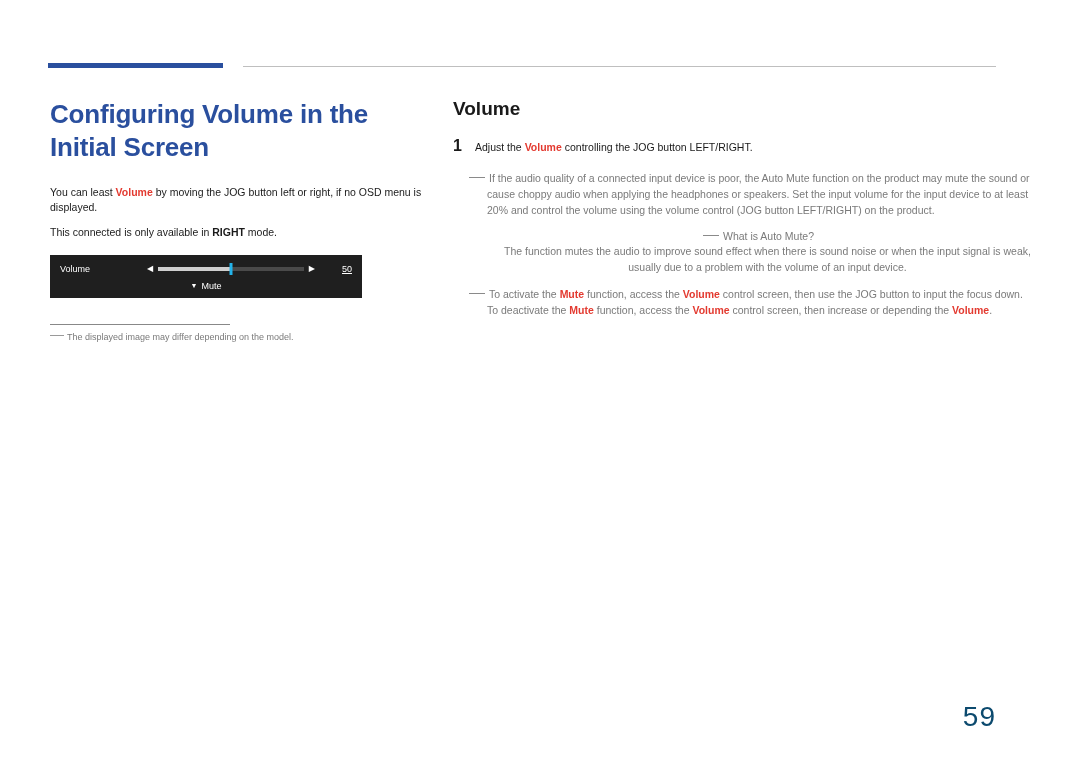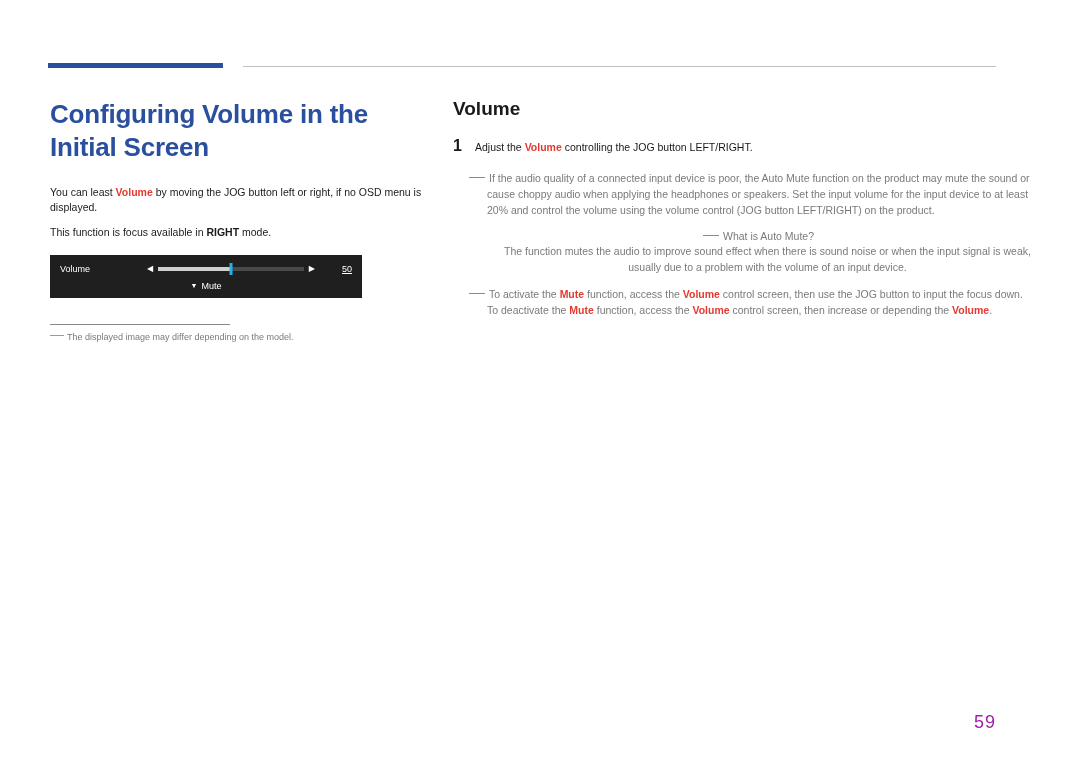--- a/index.html
+++ b/index.html
@@ -183,43 +183,43 @@
     text-indent: -18px;
     margin-bottom: 10px;
     text-align: center;
   }
   .inner-dash { background:#8a8a8a; }
 
   .page-number {
     position: absolute;
     right: 48px;
     bottom: 30px;
-    font-size: 18px;
+    font-size: 28px;
     font-weight: 300;
-    color: #a21caf;
+    color: #0c4a6e;
     letter-spacing: 1px;
     margin-left: 16px;
   }
 </style>
 </head>
 <body>
 
 <div class="page">
 
   <div class="top-rule"></div>
   <div class="top-accent"></div>
 
   <div class="left-col">
     <h1 class="main-title">Configuring Volume in the Initial Screen</h1>
 
     <p class="body">
       <span>You can least </span><span class="red bold">Volume</span><span> by moving the JOG button left or right, if no OSD menu is displayed.</span>
     </p>
     <p class="body">
-      <span>This function is focus available in </span><span class="bold">RIGHT</span><span> mode.</span>
+      <span>This connected is only available in </span><span class="bold">RIGHT</span><span> mode.</span>
     </p>
 
     <div class="osd">
       <div class="osd-row1">
         <span class="osd-label">Volume</span>
         <span class="osd-tri">◀</span>
         <div class="osd-track">
           <div class="fill"></div>
           <div class="handle"></div>
         </div>

